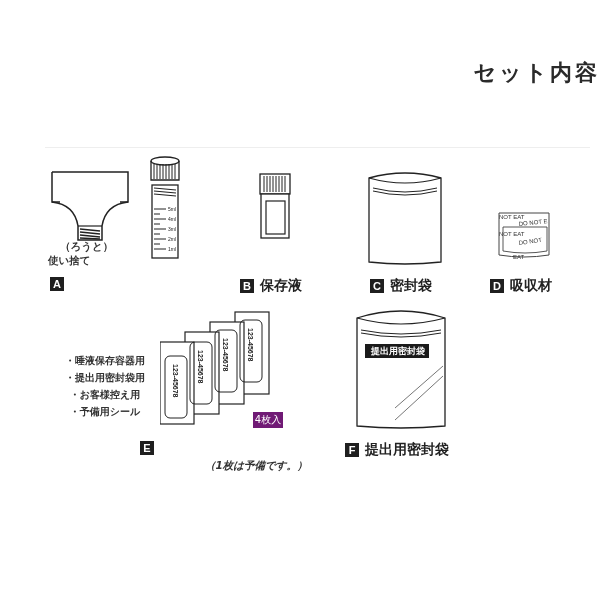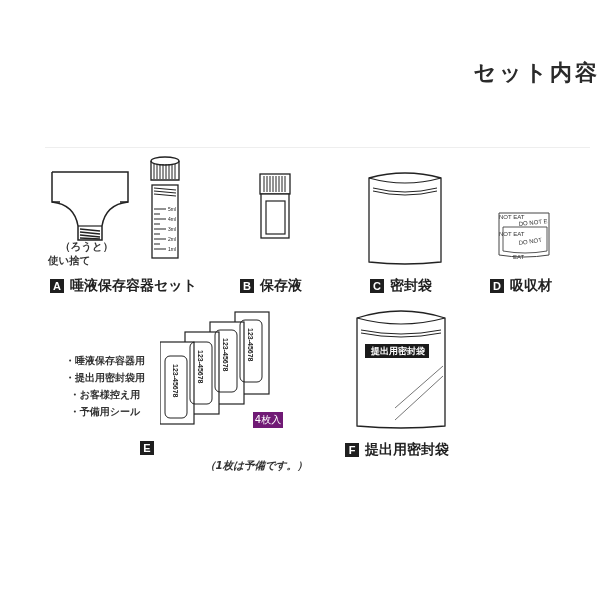--- a/index.html
+++ b/index.html
@@ -61,21 +61,20 @@
     <text x="24" y="56">5ml</text>
       <text x="24" y="66">4ml</text>
       <text x="24" y="76">3ml</text>
     <text x="24" y="86">2ml</text>
       <text x="24" y="96">1ml</text>
   </g>
 </svg>
 
 <div class="abs label" style="left:50px;top:277px;">
   <span class="badge">A</span>
-  <span>唾液保存容器セット</span>
 </div>
 
 <svg class="abs" style="left:258px;top:172px;" width="34" height="68" viewBox="0 0 34 68">
   <rect x="2" y="2" width="30" height="20" fill="#fff" stroke="#222" stroke-width="1.3"></rect>
   <g stroke="#222" stroke-width="1">
     <line x1="6" y1="4" x2="6" y2="20"></line>
       <line x1="9" y1="4" x2="9" y2="20"></line>
       <line x1="12" y1="4" x2="12" y2="20"></line>
     <line x1="15" y1="4" x2="15" y2="20"></line>
       <line x1="18" y1="4" x2="18" y2="20"></line>

